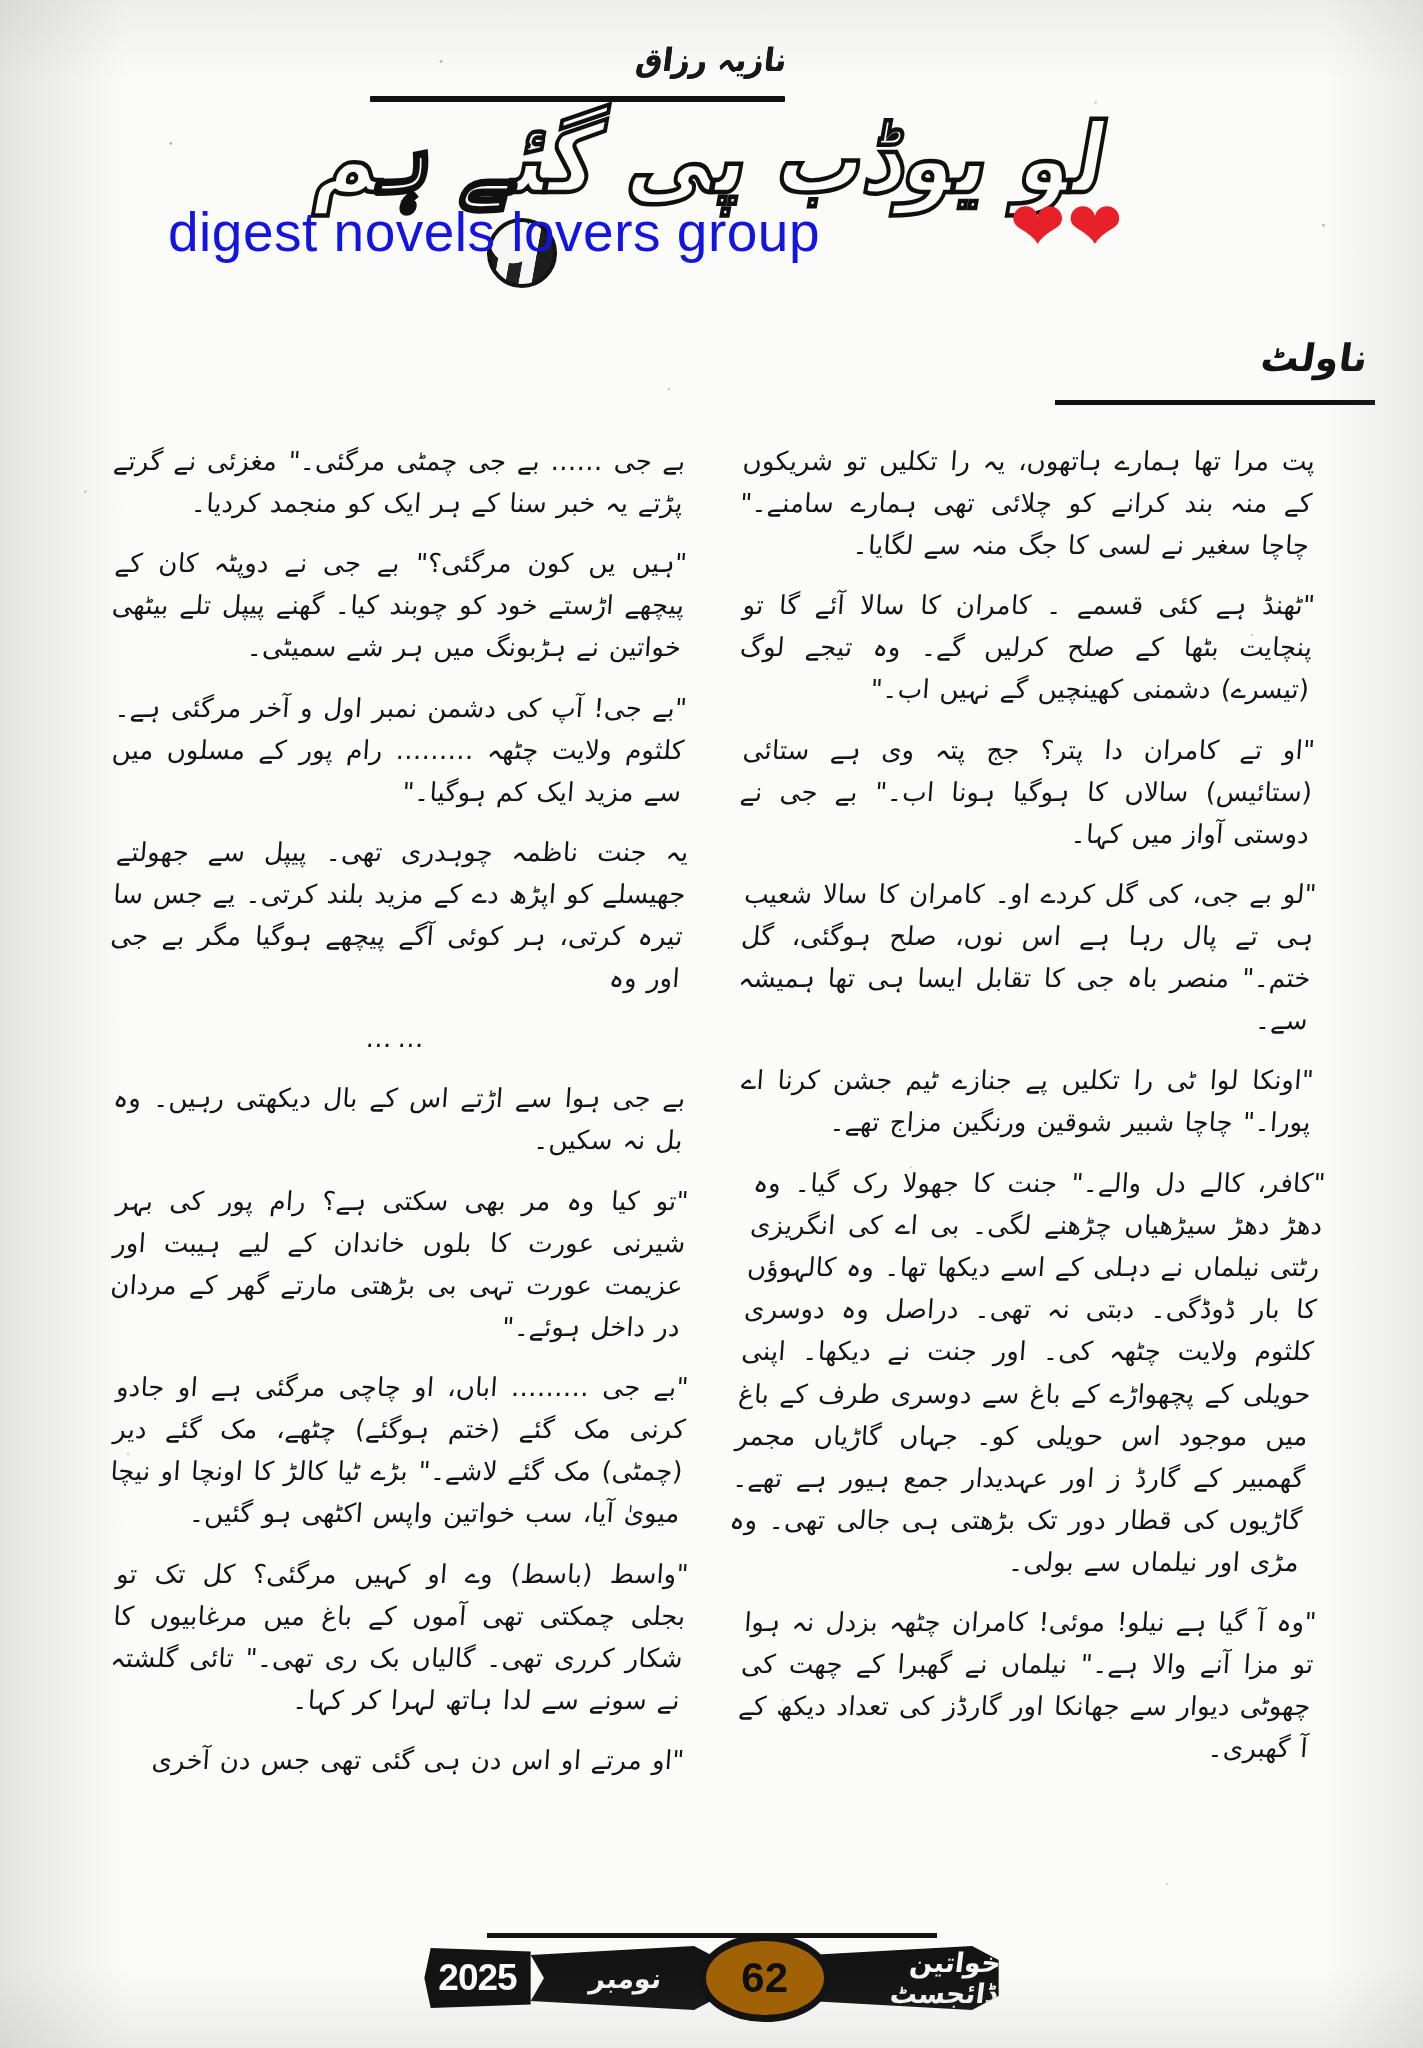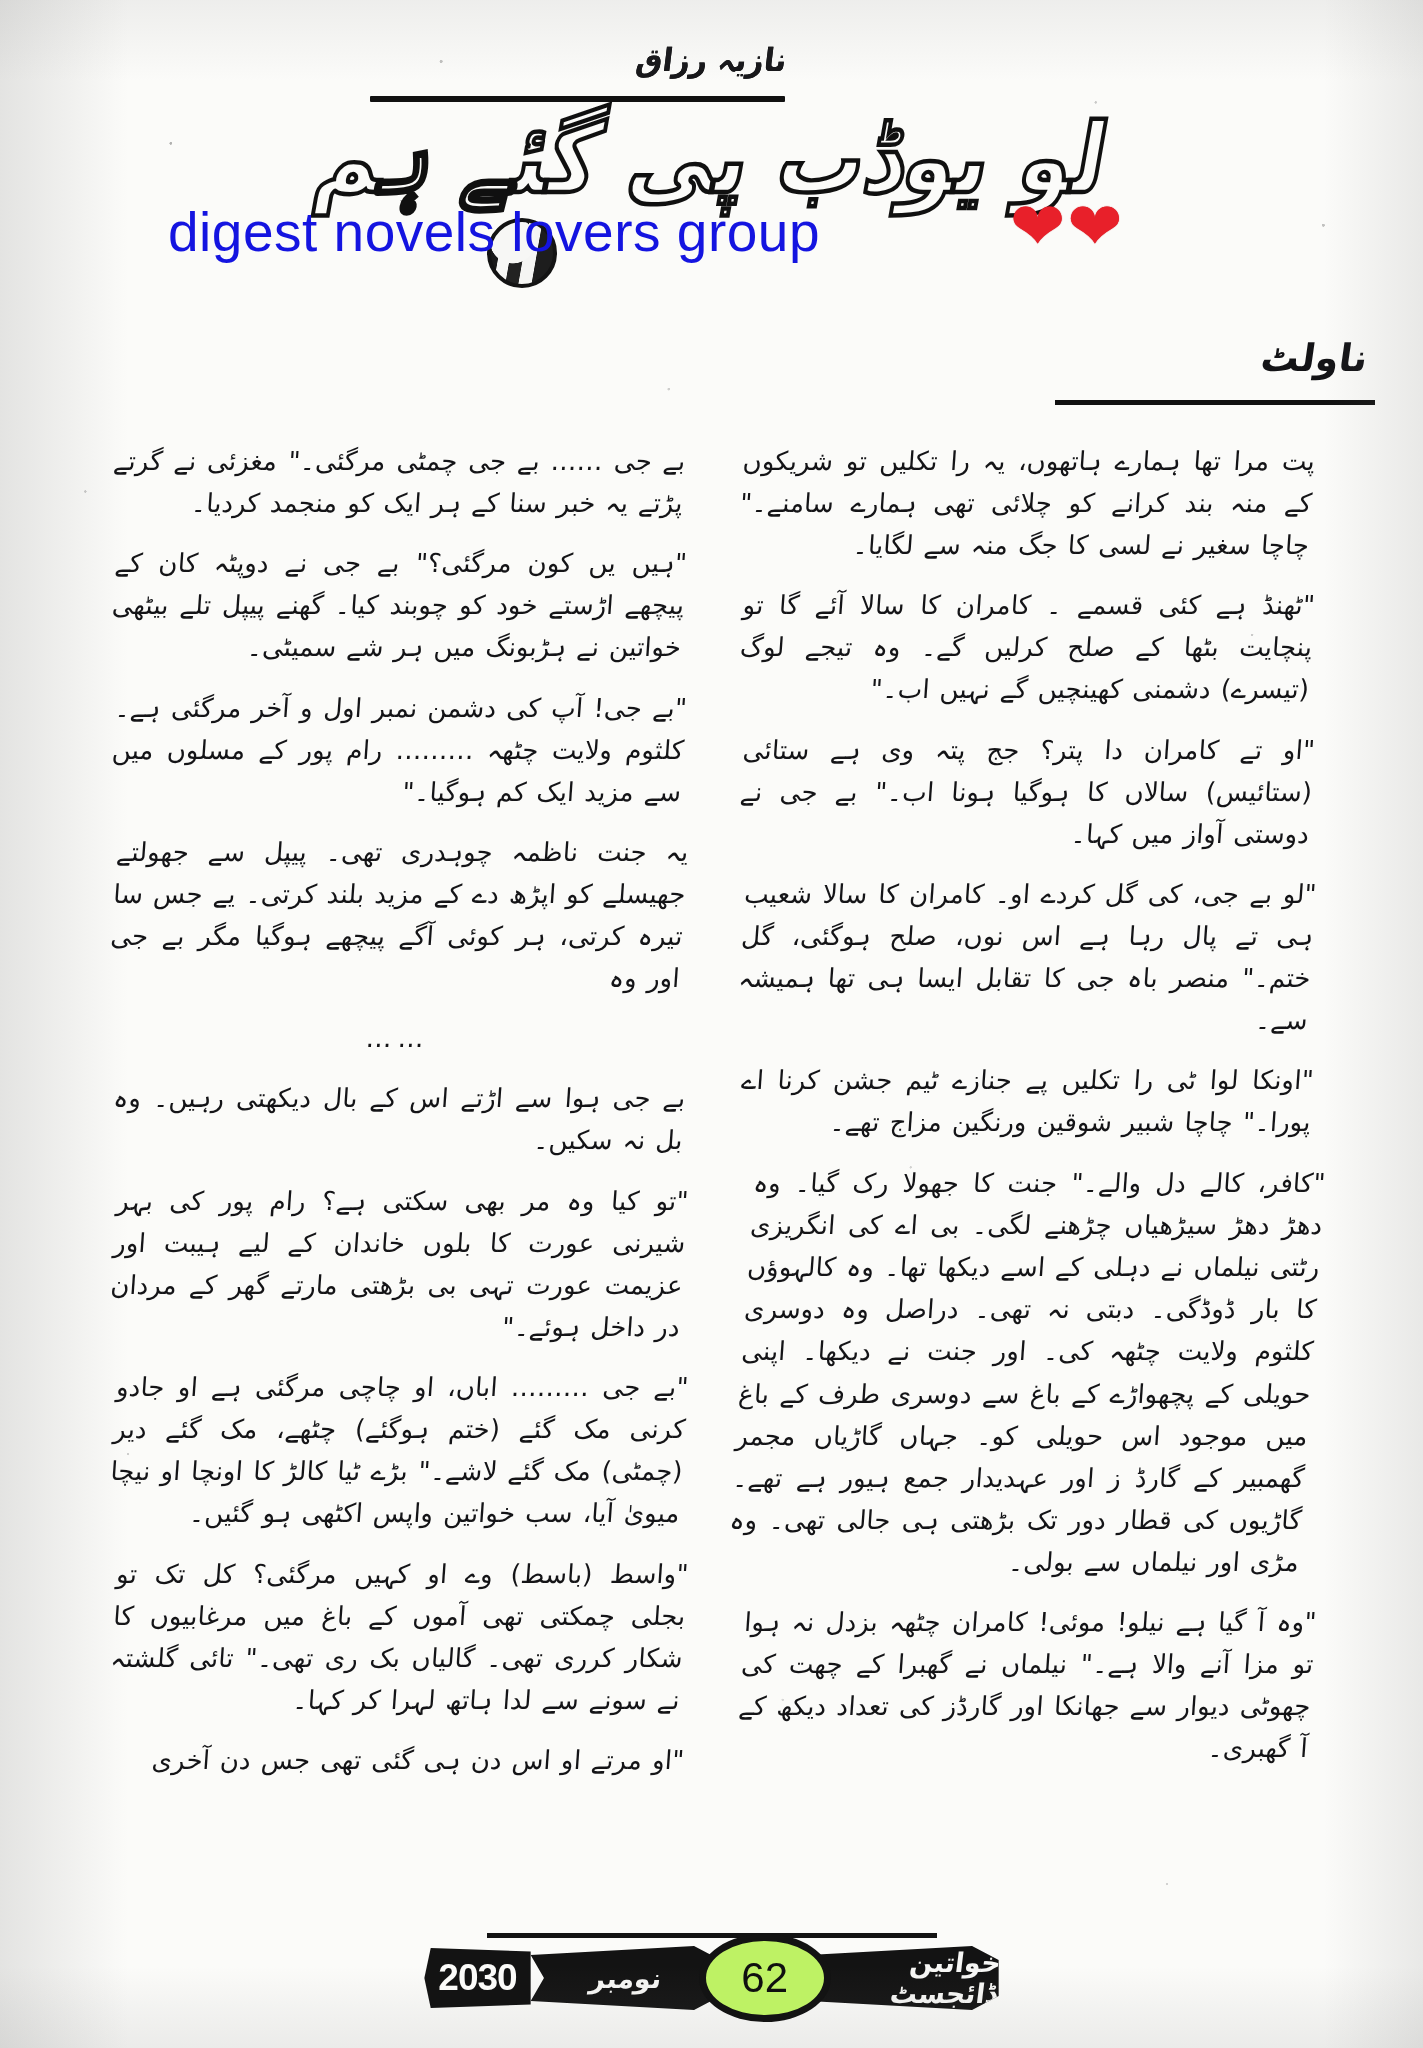--- a/index.html
+++ b/index.html
@@ -224,28 +224,28 @@
   }
   .banner-wing.left  { margin-right: -10px; transform: scaleX(1); }
   .banner-wing.right { margin-left: -10px; }
   .banner-wing .wing-text { transform: skewX(-7deg); }
   .page-oval {
     position: relative;
     z-index: 3;
     width: 118px;
     height: 74px;
     border-radius: 50%;
-    background: #bef264;
+    background: #a16207;
     border: 7px solid #131313;
     display: flex;
     align-items: center;
     justify-content: center;
     font-family: "Liberation Sans", sans-serif;
     font-size: 42px;
-    font-weight: 400;
+    font-weight: 700;
     color: #101010;
     margin: 12px -12px;
   }
   .year-plate {
     position: relative;
     z-index: 2;
     height: 60px;
     padding: 0 14px;
     background: #131313;
     color: #fbfbf9;
@@ -322,18 +322,18 @@
   <div class="footer">
     <div class="footer-banner">
       <div class="footer-rule"></div>
       <div class="banner-wing right">
         <span class="wing-text">خواتین ڈائجسٹ</span>
       </div>
       <div class="page-oval">62</div>
       <div class="banner-wing left">
         <span class="wing-text">نومبر</span>
       </div>
-      <div class="year-plate">2030</div>
+      <div class="year-plate">2025</div>
     </div>
   </div>
 
   <div class="edge-shade"></div>
 </div>
 
 </body></html>

